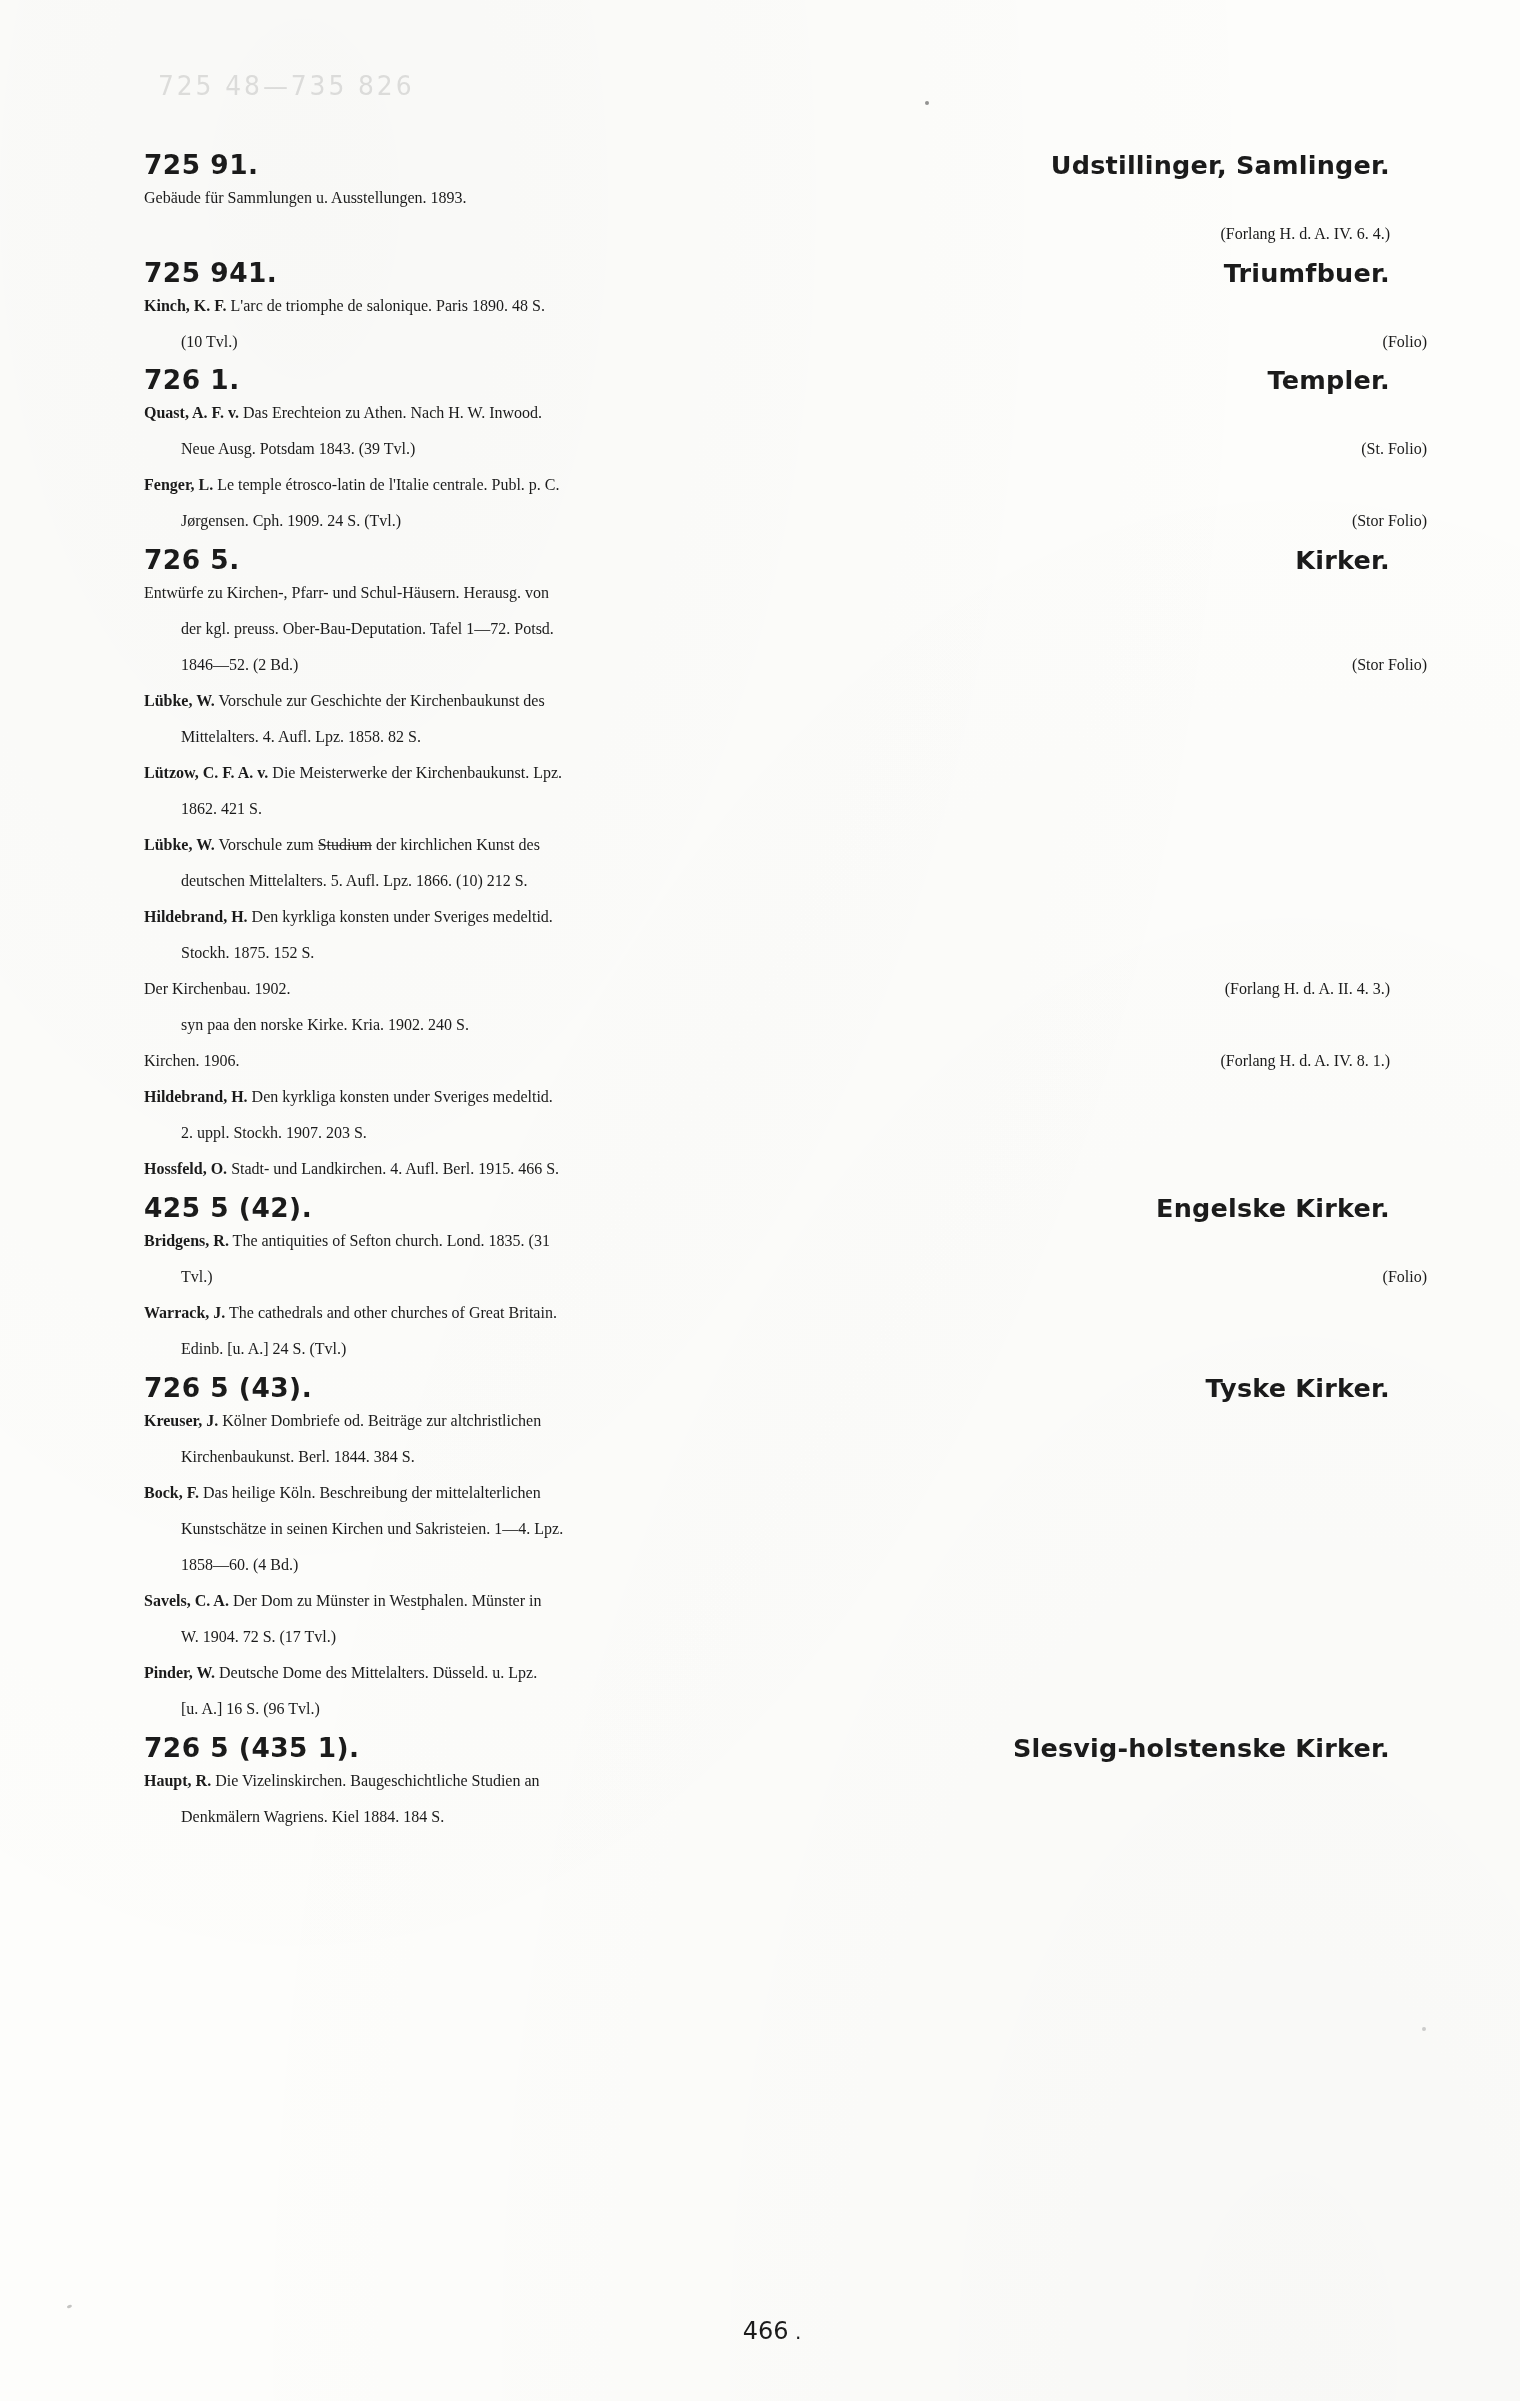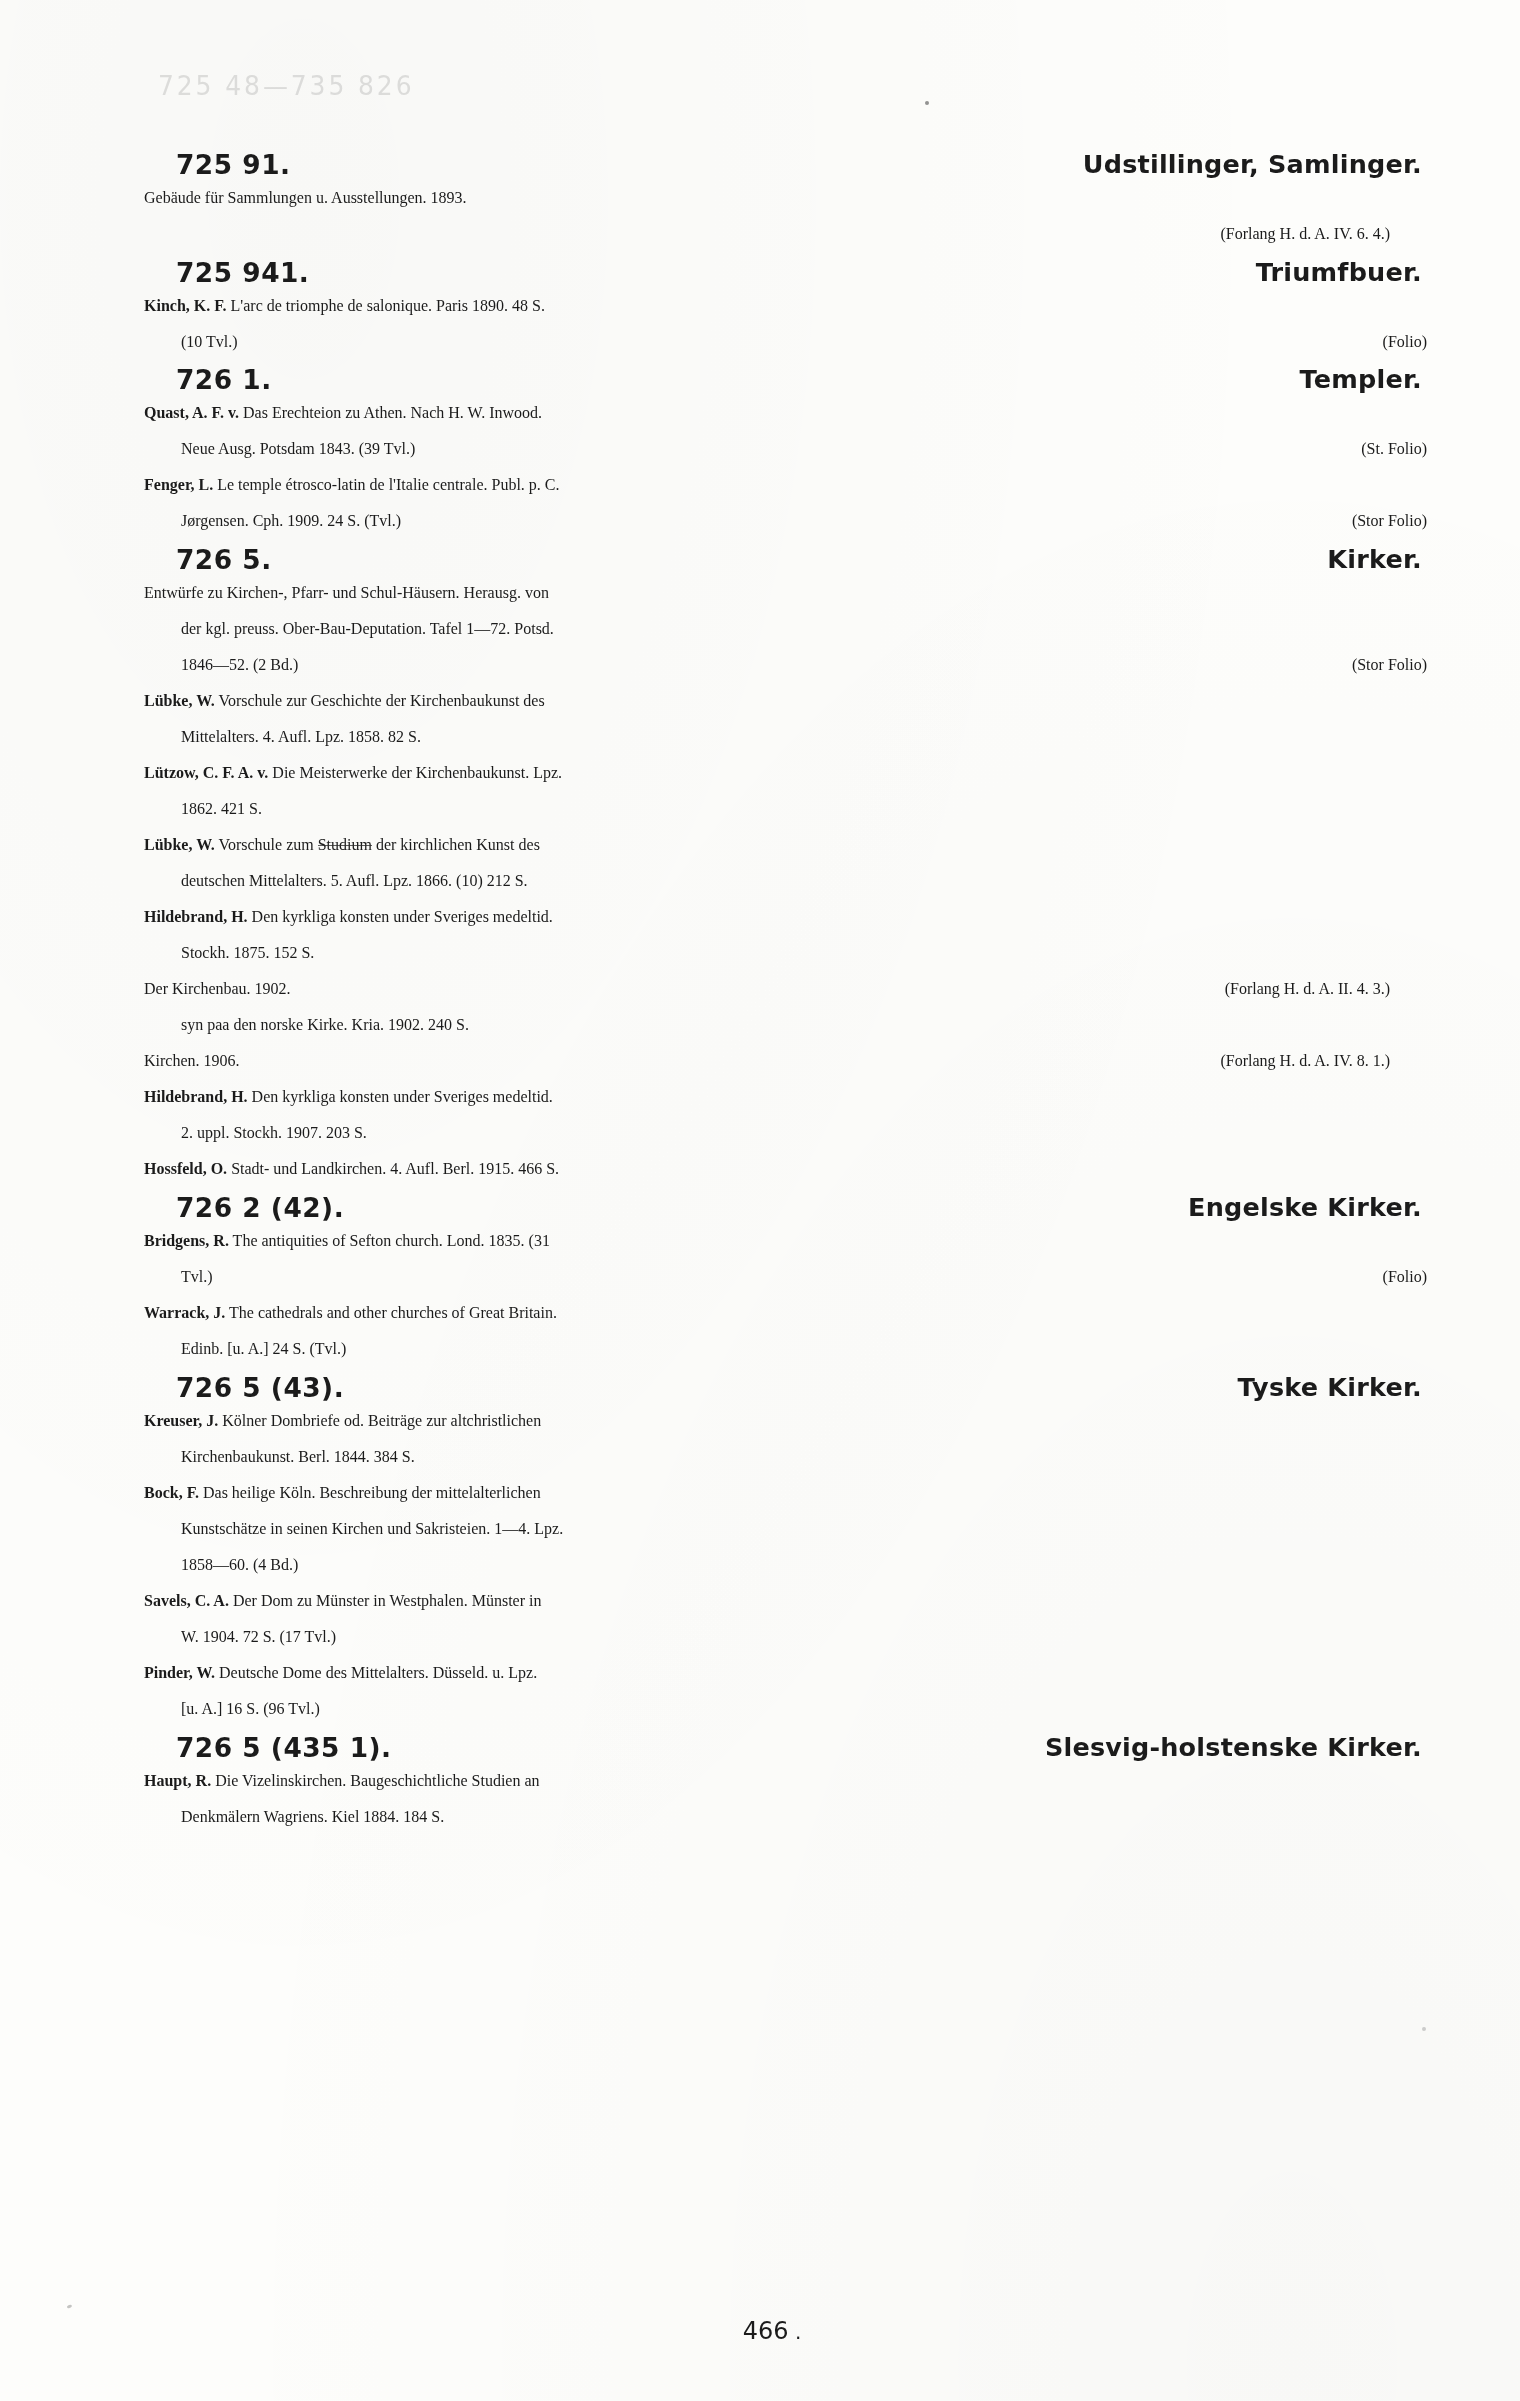--- a/index.html
+++ b/index.html
@@ -66,25 +66,24 @@
     position: absolute;
     left: 1422px;
     top: 2027px;
     width: 3.8px;
     height: 3.8px;
     background: rgba(90,90,90,0.28);
     border-radius: 50%;
   }
   .hdr {
     display: flex;
-    align-items: flex-start;
+    align-items: flex-end;
     justify-content: space-between;
     width: 100%;
     margin-top: 4.8px;
-    margin-left: 32px;
   }
   .hdr .num {
     font-weight: bold;
     font-size: 26.4px;
     letter-spacing: 0.5px;
   }
   .hdr .cat {
     font-weight: bold;
     font-size: 25.5px;
     letter-spacing: 0.2px;
@@ -215,21 +214,21 @@
       <span class="left">Kirchen. 1906.</span>
       <span class="right">(Forlang H. d. A. IV. 8. 1.)</span>
     </div>
 
     <div class="body-line"><span class="author">Hildebrand, H.</span><span> Den kyrkliga konsten under Sveriges medeltid.</span></div>
     <div class="body-line indent">2. uppl. Stockh. 1907. 203 S.</div>
 
     <div class="body-line"><span class="author">Hossfeld, O.</span><span> Stadt- und Landkirchen. 4. Aufl. Berl. 1915. 466 S.</span></div>
 
     <div class="hdr">
-      <span class="num">726 2 (42).</span>
+      <span class="num">425 5 (42).</span>
       <span class="cat">Engelske Kirker.</span>
     </div>
     <div class="body-line"><span class="author">Bridgens, R.</span><span> The antiquities of Sefton church. Lond. 1835. (31</span></div>
     <div class="row body-line indent">
       <span class="left">Tvl.)</span>
       <span class="right">(Folio)</span>
     </div>
     <div class="body-line"><span class="author">Warrack, J.</span><span> The cathedrals and other churches of Great Britain.</span></div>
     <div class="body-line indent">Edinb. [u. A.] 24 S. (Tvl.)</div>
 

